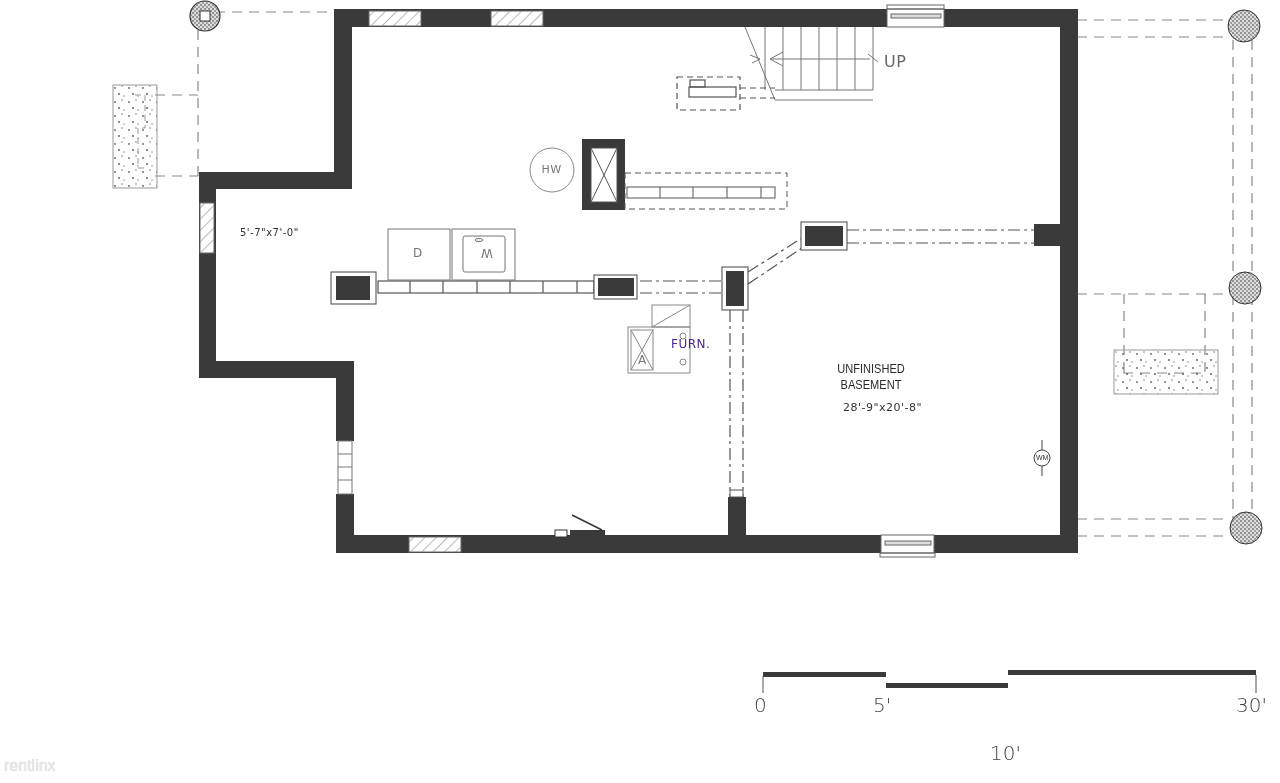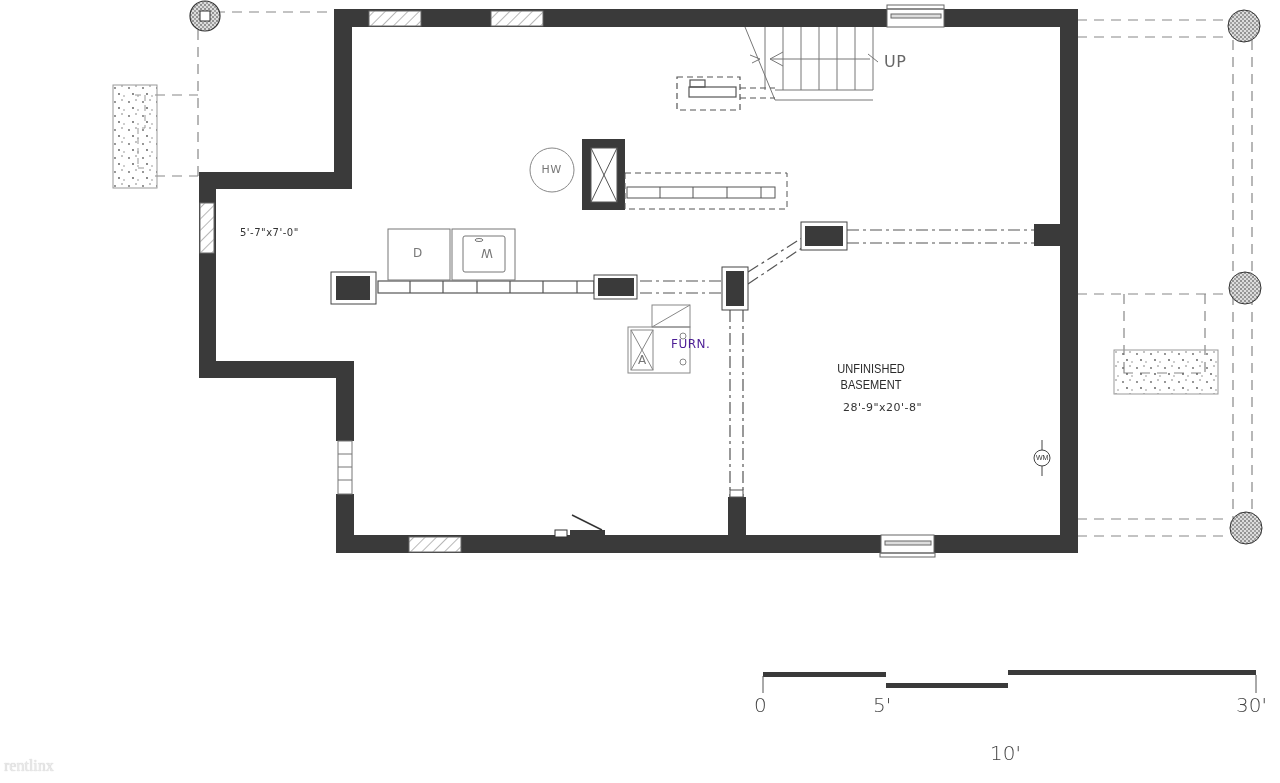--- a/index.html
+++ b/index.html
@@ -2,21 +2,21 @@
 <html><head>
 <meta charset="utf-8">
 <style>
   html, body { margin:0; padding:0; background:#ffffff; }
   body { width:1280px; height:783px; position:relative; overflow:hidden; font-family:"Liberation Sans", sans-serif; }
   #plan { position:absolute; left:0; top:0; width:1280px; height:783px; }
   .lbl { position:absolute; color:#333; white-space:nowrap; }
   .hand { font-family:"DejaVu Sans", sans-serif; letter-spacing:0.5px; }
   .room-name { position:absolute; text-align:center; color:#2a2a2a; font-family:"Liberation Sans", sans-serif; font-size:13px; line-height:16px; transform:scaleX(0.85); }
   .scale-lbl { position:absolute; font-family:"DejaVu Sans", sans-serif; font-size:20px; color:#444; font-weight:200; }
-  .wm { position:absolute; left:4px; top:757px; font-family:Liberation Serif, serif; font-size:16px; color:#e8e8e8; text-shadow:0 0 1px #bbb; }
+  .wm { position:absolute; left:4px; top:757px; font-family:Liberation Sans, sans-serif; font-size:16px; color:#e8e8e8; text-shadow:0 0 1px #bbb; }
 </style>
 </head>
 <body>
 
 <svg id="plan" viewBox="0 0 1280 783" xmlns="http://www.w3.org/2000/svg">
   <defs>
     <pattern id="hatch" width="8" height="8" patternUnits="userSpaceOnUse" patternTransform="rotate(45)">
       <line x1="0" y1="0" x2="0" y2="8" stroke="#888" stroke-width="1.2"></line>
     </pattern>
     <pattern id="stipple" width="14" height="14" patternUnits="userSpaceOnUse">

